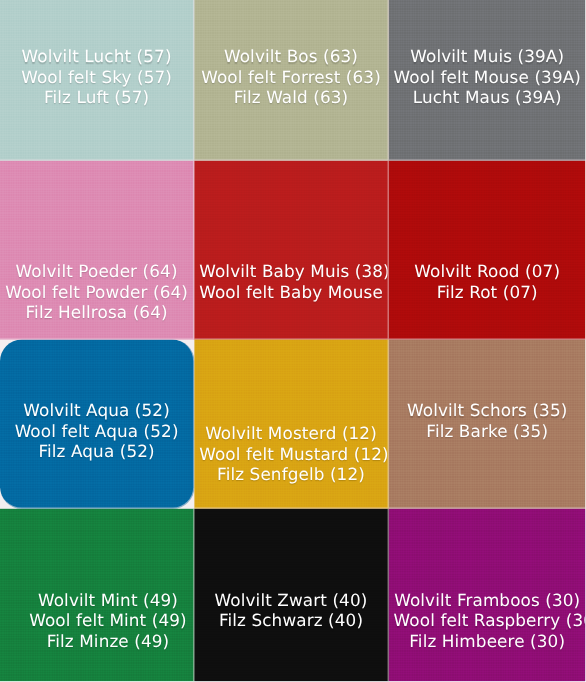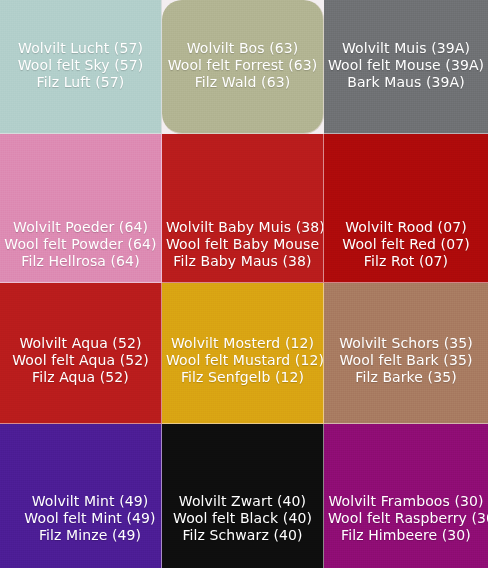--- a/index.html
+++ b/index.html
@@ -85,96 +85,92 @@
   <div class="swatch-grid">
 
     <div class="swatch-cell r1" style="background-color: rgb(178, 207, 203);">
       <div class="swatch-label">
         <span class="line">Wolvilt Lucht (57)</span>
         <span class="line">Wool felt Sky (57)</span>
         <span class="line">Filz Luft (57)</span>
       </div>
     </div>
 
-    <div class="swatch-cell r1" style="background-color: rgb(178, 180, 146); border-radius: 20px;">
+    <div class="swatch-cell r1" style="background-color: rgb(178, 180, 146);">
       <div class="swatch-label">
         <span class="line">Wolvilt Bos (63)</span>
         <span class="line">Wool felt Forrest (63)</span>
         <span class="line">Filz Wald (63)</span>
       </div>
     </div>
 
     <div class="swatch-cell r1 col-last" style="background-color: rgb(111, 113, 116);">
       <div class="swatch-label">
         <span class="line">Wolvilt Muis (39A)</span>
         <span class="line">Wool felt Mouse (39A)</span>
-        <span class="line">Bark Maus (39A)</span>
+        <span class="line">Lucht Maus (39A)</span>
       </div>
     </div>
 
     <div class="swatch-cell r2" style="background-color: rgb(221, 139, 179);">
       <div class="swatch-label">
         <span class="line">Wolvilt Poeder (64)</span>
         <span class="line">Wool felt Powder (64)</span>
         <span class="line">Filz Hellrosa (64)</span>
       </div>
     </div>
 
     <div class="swatch-cell r2" style="background-color: #b91c1c;">
       <div class="swatch-label">
         <span class="line">Wolvilt Baby Muis (38)</span>
         <span class="line">Wool felt Baby Mouse (38)</span>
-        <span class="line">Filz Baby Maus (38)</span>
       </div>
     </div>
 
     <div class="swatch-cell r2 col-last" style="background-color: rgb(174, 10, 10);">
       <div class="swatch-label">
         <span class="line">Wolvilt Rood (07)</span>
-        <span class="line">Wool felt Red (07)</span>
         <span class="line">Filz Rot (07)</span>
       </div>
     </div>
 
-    <div class="swatch-cell r3" style="background-color: #b91c1c;">
+    <div class="swatch-cell r3" style="background-color: #0369a1; border-radius: 18px;">
       <div class="swatch-label">
         <span class="line">Wolvilt Aqua (52)</span>
         <span class="line">Wool felt Aqua (52)</span>
         <span class="line">Filz Aqua (52)</span>
       </div>
     </div>
 
-    <div class="swatch-cell r3" style="background-color: rgb(217, 164, 19);">
+    <div class="swatch-cell r3" style="background-color: rgb(217, 164, 19); justify-content: center;">
       <div class="swatch-label">
         <span class="line">Wolvilt Mosterd (12)</span>
         <span class="line">Wool felt Mustard (12)</span>
         <span class="line">Filz Senfgelb (12)</span>
       </div>
     </div>
 
     <div class="swatch-cell r3 col-last" style="background-color: rgb(168, 123, 97);">
       <div class="swatch-label">
         <span class="line">Wolvilt Schors (35)</span>
-        <span class="line">Wool felt Bark (35)</span>
         <span class="line">Filz Barke (35)</span>
       </div>
     </div>
 
-    <div class="swatch-cell r4 row-last" style="background-color: #4c1d95; padding-left: 19px;">
+    <div class="swatch-cell r4 row-last" style="background-color: #15803d; padding-left: 19px;">
       <div class="swatch-label">
         <span class="line">Wolvilt Mint (49)</span>
         <span class="line">Wool felt Mint (49)</span>
         <span class="line">Filz Minze (49)</span>
       </div>
     </div>
 
     <div class="swatch-cell r4 row-last" style="background-color: rgb(14, 14, 14);">
       <div class="swatch-label">
         <span class="line">Wolvilt Zwart (40)</span>
-        <span class="line">Wool felt Black (40)</span>
         <span class="line">Filz Schwarz (40)</span>
       </div>
     </div>
 
     <div class="swatch-cell r4 row-last col-last" style="background-color: rgb(143, 13, 116);">
       <div class="swatch-label">
         <span class="line">Wolvilt Framboos (30)</span>
         <span class="line">Wool felt Raspberry (30)</span>
         <span class="line">Filz Himbeere (30)</span>
       </div>

